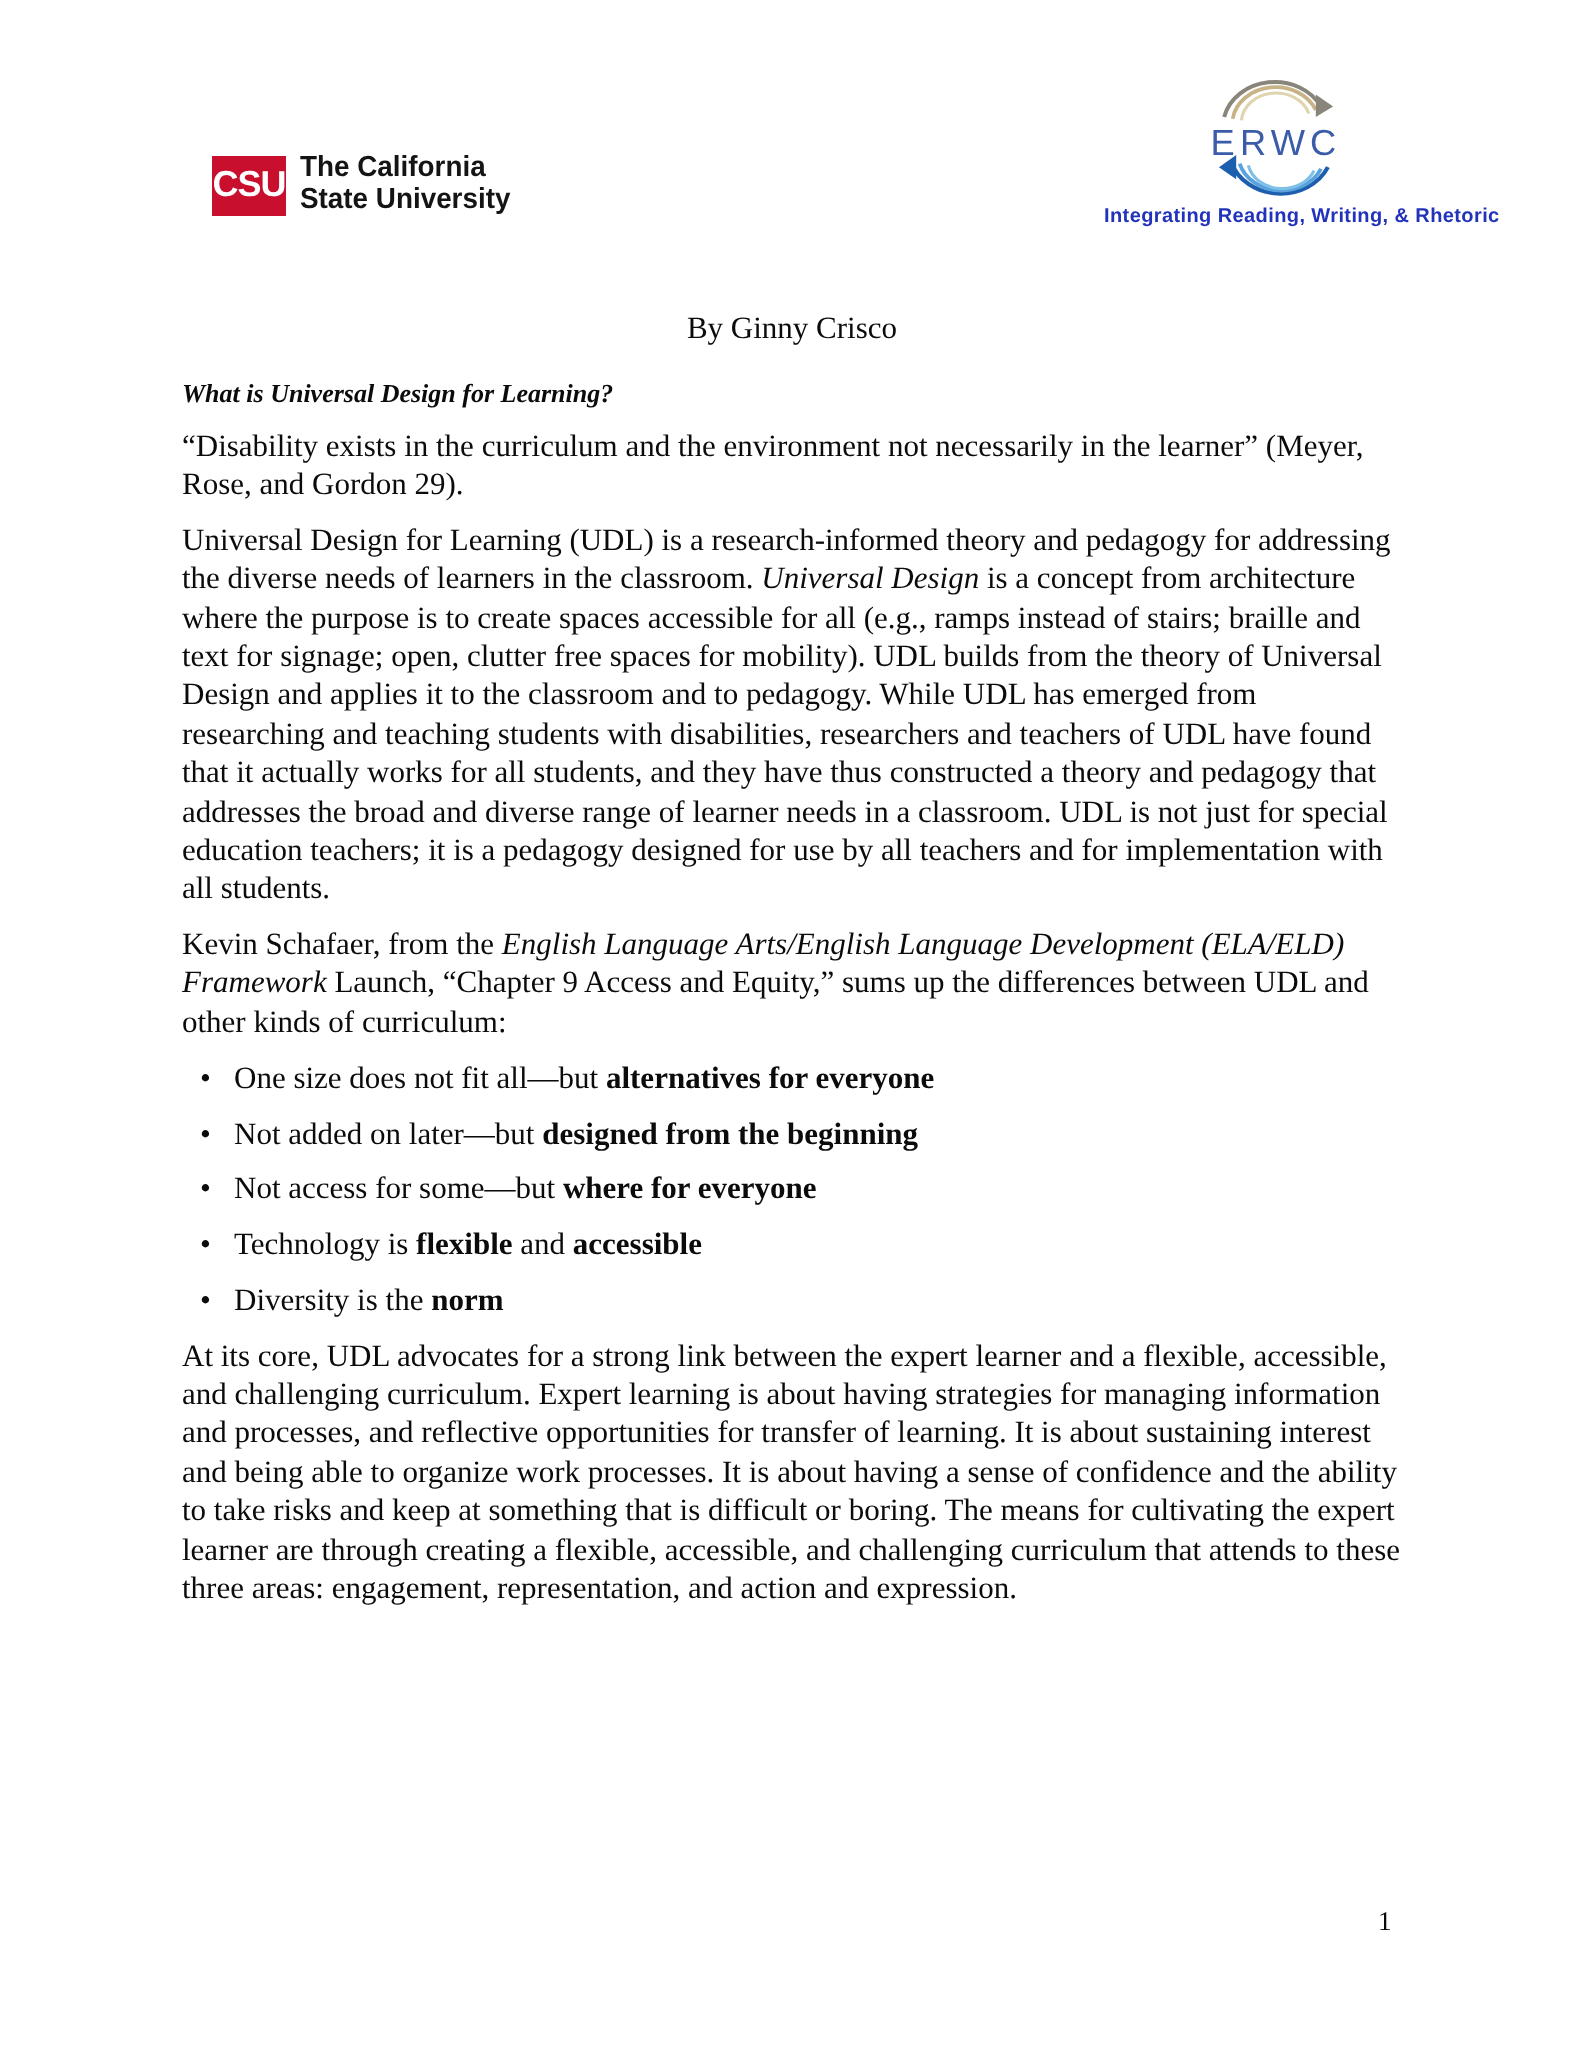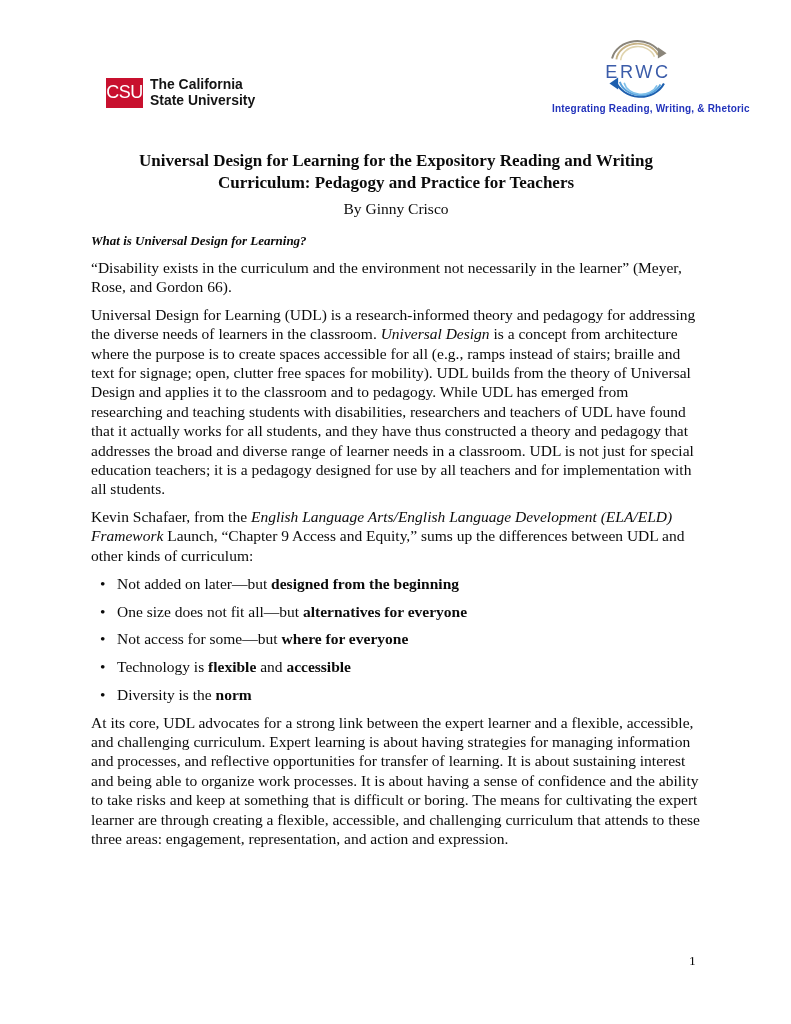--- a/index.html
+++ b/index.html
@@ -24,21 +24,21 @@
     gap: 7px;
   }
   .csu-box {
     width: 37px;
     height: 30px;
     display: flex;
     align-items: center;
     justify-content: center;
     color: #ffffff;
     font-family: "Liberation Sans", sans-serif;
-    font-weight: normal;
+    font-weight: bold;
     font-size: 18px;
     letter-spacing: -0.5px;
   }
   .csu-name {
     font-family: "Liberation Sans", sans-serif;
     font-weight: bold;
     font-size: 14.5px;
     line-height: 15.5px;
     color: #141414;
     transform: scaleX(0.96);
@@ -149,30 +149,29 @@
 
       <path d="M 34 52 A 30 26 0 0 0 90 55" fill="none" stroke="#1D5FAE" stroke-width="2.4"></path>
       <path d="M 39 53 A 25 21 0 0 0 86 56" fill="none" stroke="#5AA2DC" stroke-width="2.2"></path>
       <path d="M 44 54 A 20 17 0 0 0 82 57" fill="none" stroke="#7FC0EA" stroke-width="1.8"></path>
       <polygon points="37 62, 27 55, 37 48" fill="#1D5FAE"></polygon>
     </svg>
     <div class="erwc-tagline" style="color: rgb(34, 51, 187);">Integrating Reading, Writing, &amp; Rhetoric</div>
   </div>
 
   <main>
-    <h1 class="doc-title">Universal Design for Learning for the Expository Reading and Writing Curriculum: Pedagogy and Practice for Teachers</h1>
     <div class="byline">By Ginny Crisco</div>
     <div class="section-heading">What is Universal Design for Learning?</div>
     <div class="doc-body">
-        <p><span>“Disability exists in the curriculum and the environment not necessarily in the learner” (Meyer, Rose, and Gordon 66).</span></p>
+        <p><span>“Disability exists in the curriculum and the environment not necessarily in the learner” (Meyer, Rose, and Gordon 29).</span></p>
         <p><span>Universal Design for Learning (UDL) is a research-informed theory and pedagogy for addressing the diverse needs of learners in the classroom. </span><span class="it">Universal Design</span><span> is a concept from architecture where the purpose is to create spaces accessible for all (e.g., ramps instead of stairs; braille and text for signage; open, clutter free spaces for mobility). UDL builds from the theory of Universal Design and applies it to the classroom and to pedagogy. While UDL has emerged from researching and teaching students with disabilities, researchers and teachers of UDL have found that it actually works for all students, and they have thus constructed a theory and pedagogy that addresses the broad and diverse range of learner needs in a classroom. UDL is not just for special education teachers; it is a pedagogy designed for use by all teachers and for implementation with all students.</span></p>
         <p><span>Kevin Schafaer, from the </span><span class="it">English Language Arts/English Language Development (ELA/ELD) Framework</span><span> Launch, “Chapter 9 Access and Equity,” sums up the differences between UDL and other kinds of curriculum:</span></p>
         <ul>
+          <li><span>One size does not fit all—but </span><span class="bd">alternatives for everyone</span></li>
           <li><span>Not added on later—but </span><span class="bd">designed from the beginning</span></li>
-          <li><span>One size does not fit all—but </span><span class="bd">alternatives for everyone</span></li>
           <li><span>Not access for some—but </span><span class="bd">where for everyone</span></li>
           <li><span>Technology is </span><span class="bd">flexible</span><span> and </span><span class="bd">accessible</span></li>
           <li><span>Diversity is the </span><span class="bd">norm</span></li>
         </ul>
         <p><span>At its core, UDL advocates for a strong link between the expert learner and a flexible, accessible, and challenging curriculum. Expert learning is about having strategies for managing information and processes, and reflective opportunities for transfer of learning. It is about sustaining interest and being able to organize work processes. It is about having a sense of confidence and the ability to take risks and keep at something that is difficult or boring. The means for cultivating the expert learner are through creating a flexible, accessible, and challenging curriculum that attends to these three areas: engagement, representation, and action and expression.</span></p>
       </div>
   </main>
 
   <div class="page-number">1</div>
 </div>

